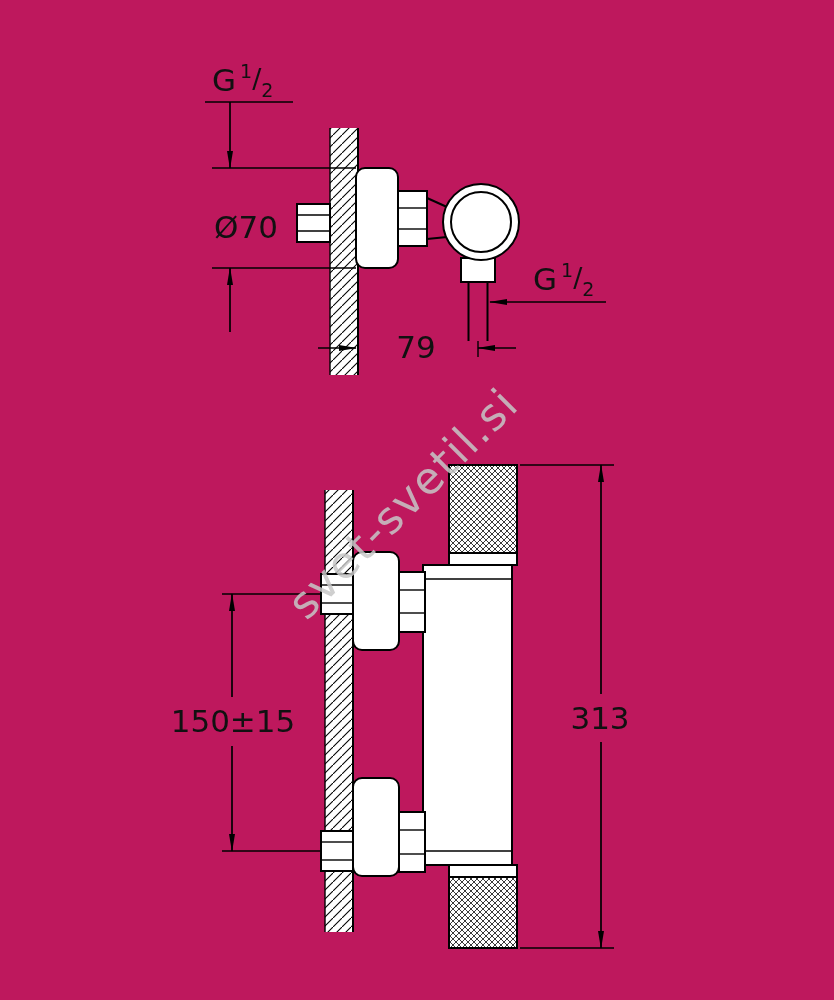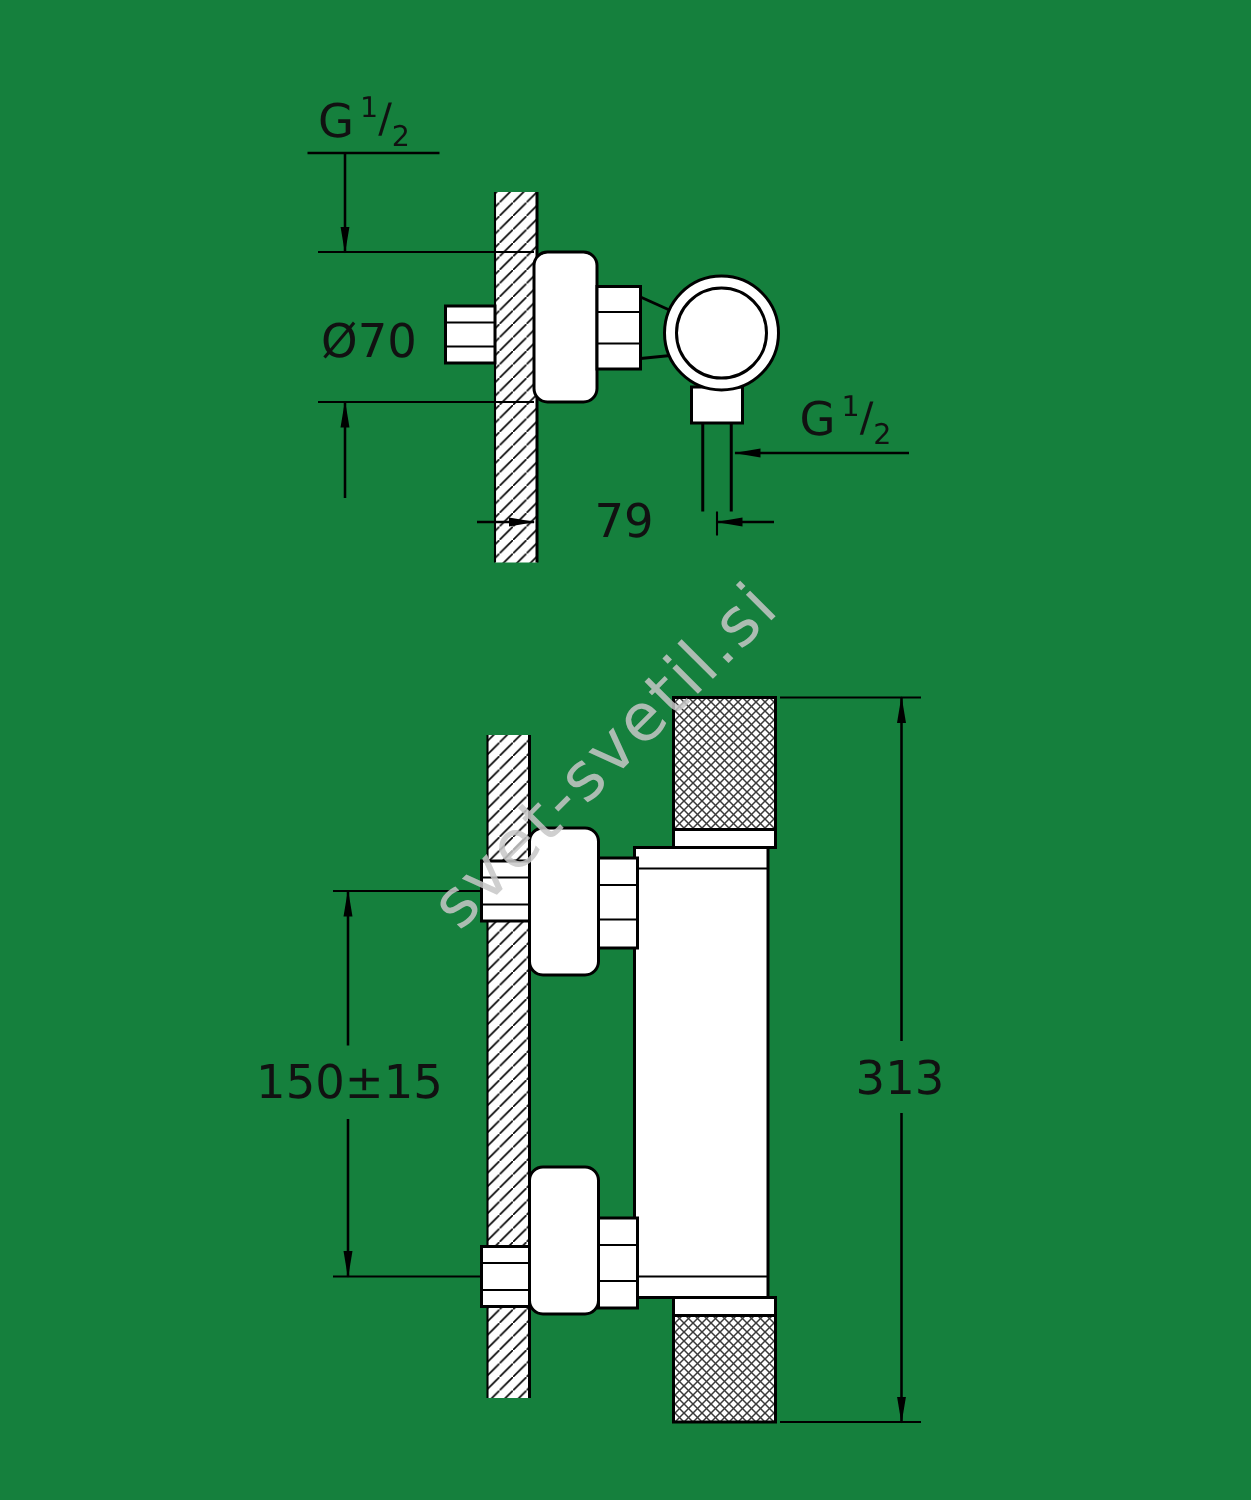--- a/index.html
+++ b/index.html
@@ -1,16 +1,16 @@
 <!DOCTYPE html>
 <html><head>
 <meta charset="utf-8">
 <style>
   html,body{margin:0;padding:0;background:#ffffff;}
-  .stage{width:834px;height:1000px;background:#15803d;position:relative;overflow:hidden;
+  .stage{width:834px;height:1000px;background:#be185d;position:relative;overflow:hidden;
          font-family:"DejaVu Sans",sans-serif;}
   svg{display:block;}
   .ol{fill:none;stroke:#000;stroke-width:2;}
   .fw{fill:#ffffff;stroke:#000;stroke-width:2;}
   .thin{fill:none;stroke:#000;stroke-width:1.4;}
   .dl{fill:none;stroke:#000;stroke-width:1.7;}
   .dim{font-size:31px;fill:#111;font-family:"DejaVu Sans",sans-serif;}
   .frac-num,.frac-den{font-size:19px;}
   .frac-slash{font-size:27px;}
   .wm{font-size:44px;letter-spacing:2px;fill:#c7c7c7;opacity:.85;

